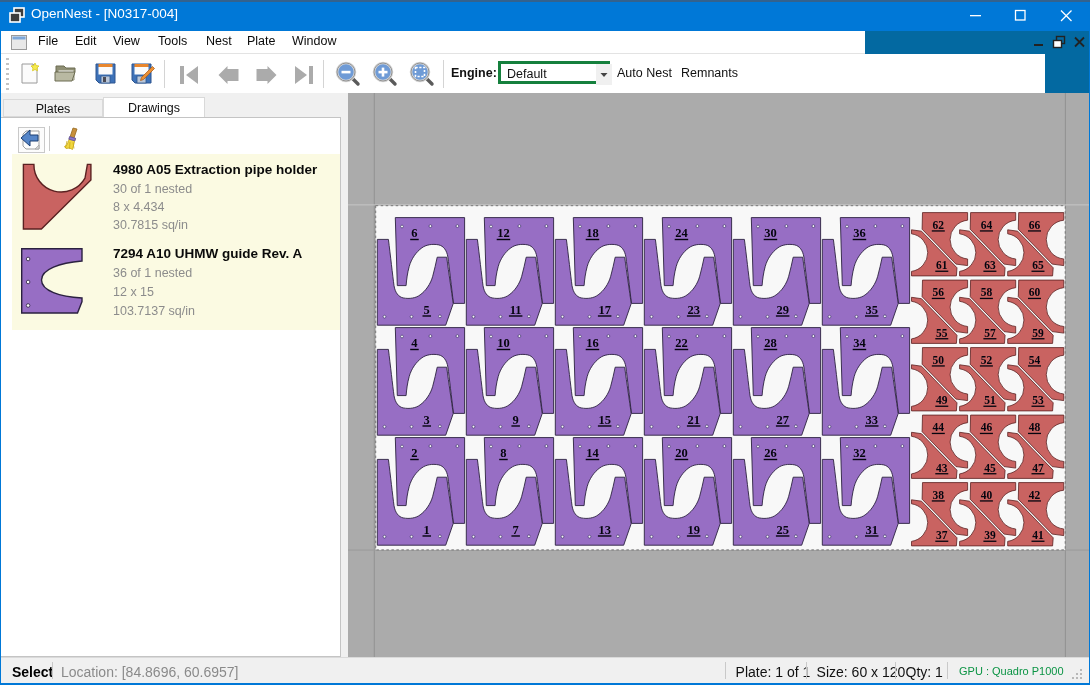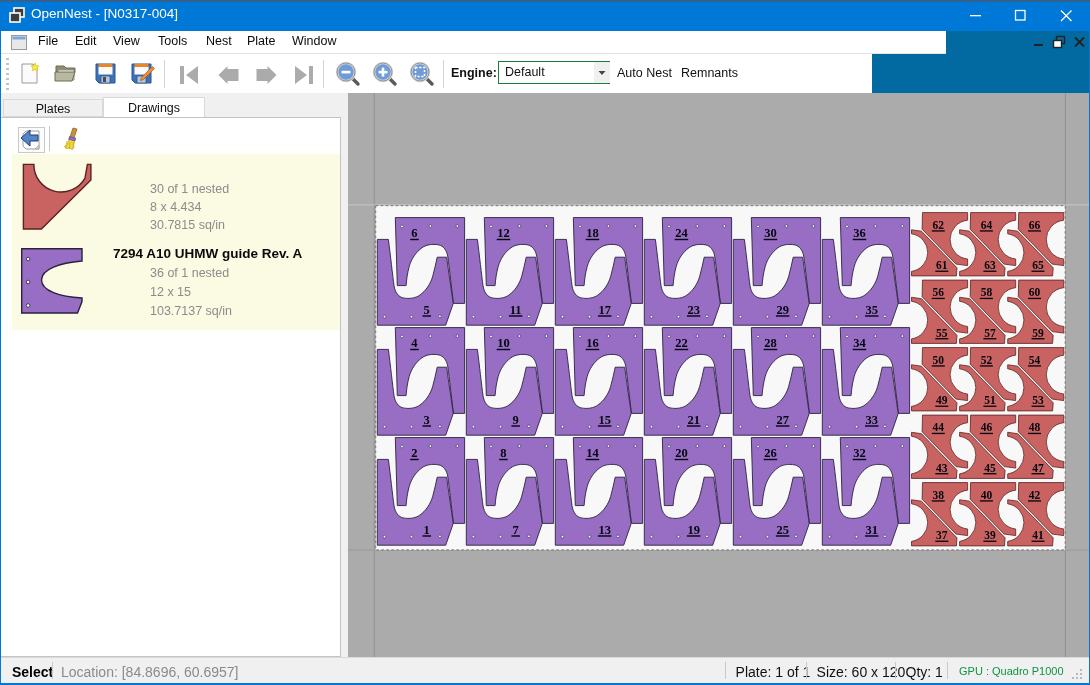--- a/index.html
+++ b/index.html
@@ -1,33 +1,33 @@
 <!DOCTYPE html>
 <html><head><meta charset="utf-8"><style>
 * { margin:0; padding:0; box-sizing:border-box; }
 html,body { width:1090px; height:685px; overflow:hidden; font-family:"Liberation Sans",sans-serif; }
 #win { position:relative; width:1090px; height:685px; background:#0369a1; }
 .abs { position:absolute; }
 #titlebar { left:0; top:0; width:1090px; height:31px; background:#0078d7; border-top:2px solid #33628e; }
 #title-ic { left:8px; top:7px; }
 #title-tx { left:31px; top:6px; color:#fff; font-size:13.5px; }
 .tbtn { top:0; height:31px; }
-#menubar { left:1px; top:31px; width:945px; height:23px; background:#fff; border-bottom:1px solid #e3e3e3; }
+#menubar { left:1px; top:31px; width:864px; height:23px; background:#fff; border-bottom:1px solid #e3e3e3; }
 .mi { position:absolute; top:3px; font-size:12.5px; color:#0a0a0a; }
-#toolbar { left:1px; top:54px; width:871px; height:39.5px; background:#fff; }
+#toolbar { left:1px; top:54px; width:1044px; height:39.5px; background:#fff; }
 .tsep { position:absolute; top:6px; height:28px; width:1px; background:#d4d4d4; }
 .grip { position:absolute; left:5px; top:4px; height:32px; width:3px;
   background-image:repeating-linear-gradient(#c3c3c3 0 2px, transparent 2px 5px); }
 #panel { left:1px; top:93.3px; width:346.5px; height:563.7px; background:#f0f0f0; }
 #page { position:absolute; left:0; top:23.7px; width:340px; height:540px; background:#fff; border:1px solid #c4c4c4; border-left:none; }
 .tab { position:absolute; font-size:12.5px; color:#111; text-align:center; }
 #tab1 { left:2px; top:5.3px; width:100px; height:18.4px; background:#f0f0f0; border:1px solid #d9d9d9; padding-top:2px; }
 #tab2 { left:102px; top:3.3px; width:102px; height:20.4px; background:#fff; border:1px solid #d9d9d9; border-bottom:none; padding-top:3px; }
 .ttl { position:absolute; left:101px; font-size:13.5px; font-weight:bold; color:#0a0a0a; }
-.sub { position:absolute; left:102px; font-size:12.5px; color:#8c8c8c;margin-left:37px; }
+.sub { position:absolute; left:102px; font-size:12.5px; color:#8c8c8c; }
 #cv { left:347.5px; top:93.3px; width:742.5px; height:567.2px; background:#ababab; }
 #status { left:1px; top:656.8px; width:1088px; height:26.2px; background:#f0f0f0; border-top:1px solid #dadada; }
 .st { position:absolute; top:6px; font-size:14px; color:#111; }
 .ssep { position:absolute; top:4px; height:17px; width:1px; background:#c9c9c9; }
 #bborder { left:0; top:683px; width:1090px; height:2px; background:#0078d7; }
 #lborder { left:0; top:31px; width:1px; height:654px; background:#0078d7; }
 #rborder { left:1088.5px; top:31px; width:1.5px; height:654px; background:#0078d7; }
 .pn { font:bold 12.5px "Liberation Serif",serif; fill:#05050f; text-anchor:middle; }
 .rn { font:bold 11.5px "Liberation Serif",serif; fill:#05050f; text-anchor:middle; }
 .ph { fill:#f8f8f8; stroke:#40366b; stroke-width:0.7; }
@@ -128,21 +128,21 @@
           <rect x="9.7" y="6.6" width="2.6" height="9" fill="#fff"></rect>
         </svg></div>
   <div class="abs" style="left:408px;top:7px"><svg width="26" height="26" viewBox="0 0 26 26">
           <line x1="17" y1="17" x2="23" y2="23" stroke="#5a5a5a" stroke-width="3.4" stroke-linecap="round"></line>
           <circle cx="11" cy="11" r="9" fill="#6f9bd6" stroke="#d7d7d7" stroke-width="2.6"></circle>
           <circle cx="11" cy="11" r="9" fill="none" stroke="#8a8a8a" stroke-width="0.9"></circle>
           <rect x="6.5" y="6.5" width="9" height="9" fill="none" stroke="#fff" stroke-width="1.6" stroke-dasharray="2.2,1.6"></rect>
         </svg></div>
   <div class="tsep" style="left:442px"></div>
   <div class="abs" style="left:450px;top:12px;font-size:12.5px;font-weight:bold;color:#111">Engine:</div>
-  <div class="abs" style="left:497px;top:7px;width:112px;height:23px;border:1px solid #15803d;background:#fff">
+  <div class="abs" style="left:497px;top:7px;width:112px;height:23px;border:3px solid #15803d;background:#fff">
      <div class="abs" style="left:6px;top:3px;font-size:12.5px;color:#111">Default</div>
      <div class="abs" style="left:95px;top:0;width:16px;height:21px;background:#f0f0f0">
         <svg width="16" height="21" viewBox="0 0 16 21">
             <path d="M4.5,9 h7 l-3.5,4 z" fill="#444"></path>
           </svg></div>
   </div>
   <div class="abs" style="left:616px;top:12px;font-size:12.5px;color:#111">Auto Nest</div>
   <div class="abs" style="left:680px;top:12px;font-size:12.5px;color:#111">Remnants</div>
 </div>
 <div class="abs" id="panel">
@@ -165,20 +165,21 @@
   <div class="abs" style="left:11px;top:60.3px;width:328px;height:176.2px;background:#fbfae2"></div>
   <svg width="71" height="71" viewBox="0 0 71 71" style="position:absolute;left:19.7px;top:67.2px">
         <path d="M2.4,4.4 L12.9,4.4 A27.3,27.3 0 0 0 64,18.1 L66.4,4.4 L69.9,4.4 L69.9,20 L20.4,69 L2.4,69 Z" fill="#c96361" stroke="#5a2121" stroke-width="1.4"></path>
       </svg>
   <svg width="62" height="66" viewBox="0 0 62 66" style="position:absolute;left:19.7px;top:154.7px">
         <path d="M0.7,0.7 H61 V13 C39,15 20.5,21 20.5,32 C20.5,43 39,48.5 61,50 V53.5 L56.5,65 H0.7 Z" fill="#976ec4" stroke="#2b2140" stroke-width="1.4"></path>
         <circle cx="7.1" cy="11" r="1.8" fill="#f8f8f8" stroke="#2b2140" stroke-width="0.8"></circle>
         <circle cx="7.1" cy="34" r="1.8" fill="#f8f8f8" stroke="#2b2140" stroke-width="0.8"></circle>
         <circle cx="7.1" cy="57.5" r="1.8" fill="#f8f8f8" stroke="#2b2140" stroke-width="0.8"></circle>
       </svg>
+  <div class="ttl" style="left:112px;top:68.7px">4980 A05 Extraction pipe holder</div>
   <div class="sub" style="left:112px;top:89.2px">30 of 1 nested</div>
   <div class="sub" style="left:112px;top:107.2px">8 x 4.434</div>
   <div class="sub" style="left:112px;top:125.2px">30.7815 sq/in</div>
   <div class="ttl" style="left:112px;top:152.7px">7294 A10 UHMW guide Rev. A</div>
   <div class="sub" style="left:112px;top:173.2px">36 of 1 nested</div>
   <div class="sub" style="left:112px;top:192.2px">12 x 15</div>
   <div class="sub" style="left:112px;top:210.7px">103.7137 sq/in</div>
 </div>
 <div class="abs" id="cv">
       <svg width="742.5" height="567.2" viewBox="0 0 742.5 567.2" style="position:absolute;left:0;top:0">

